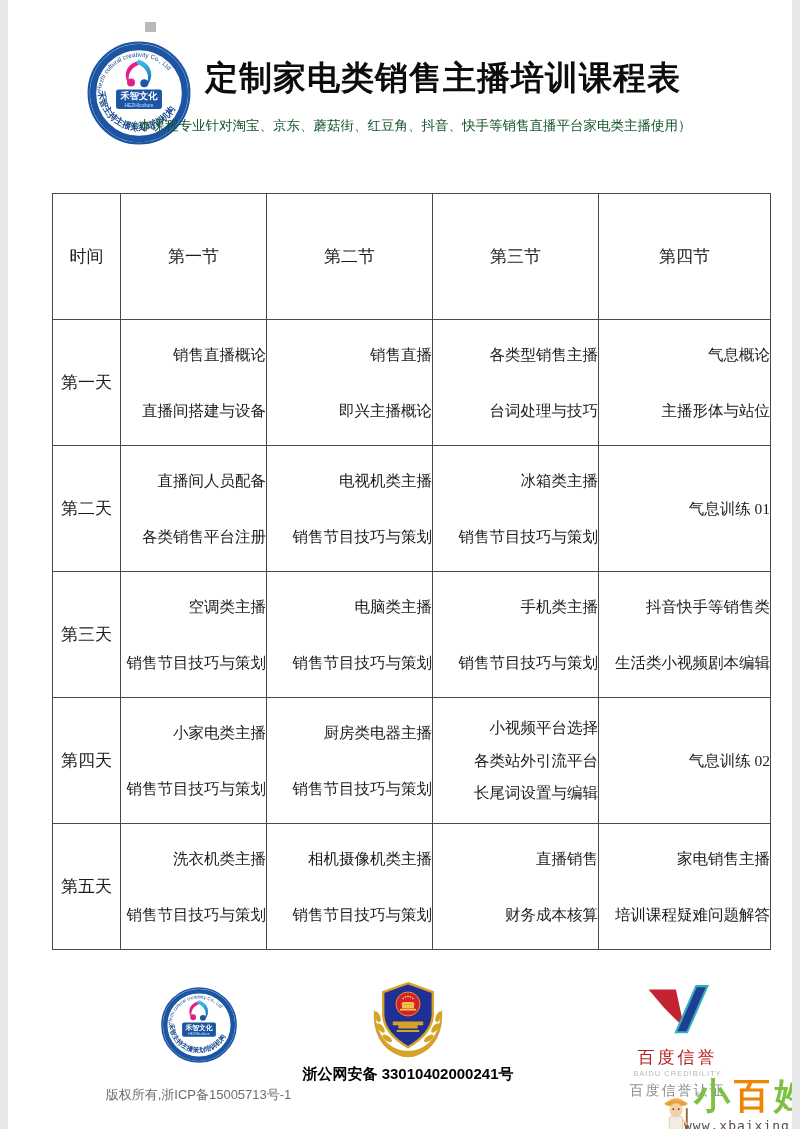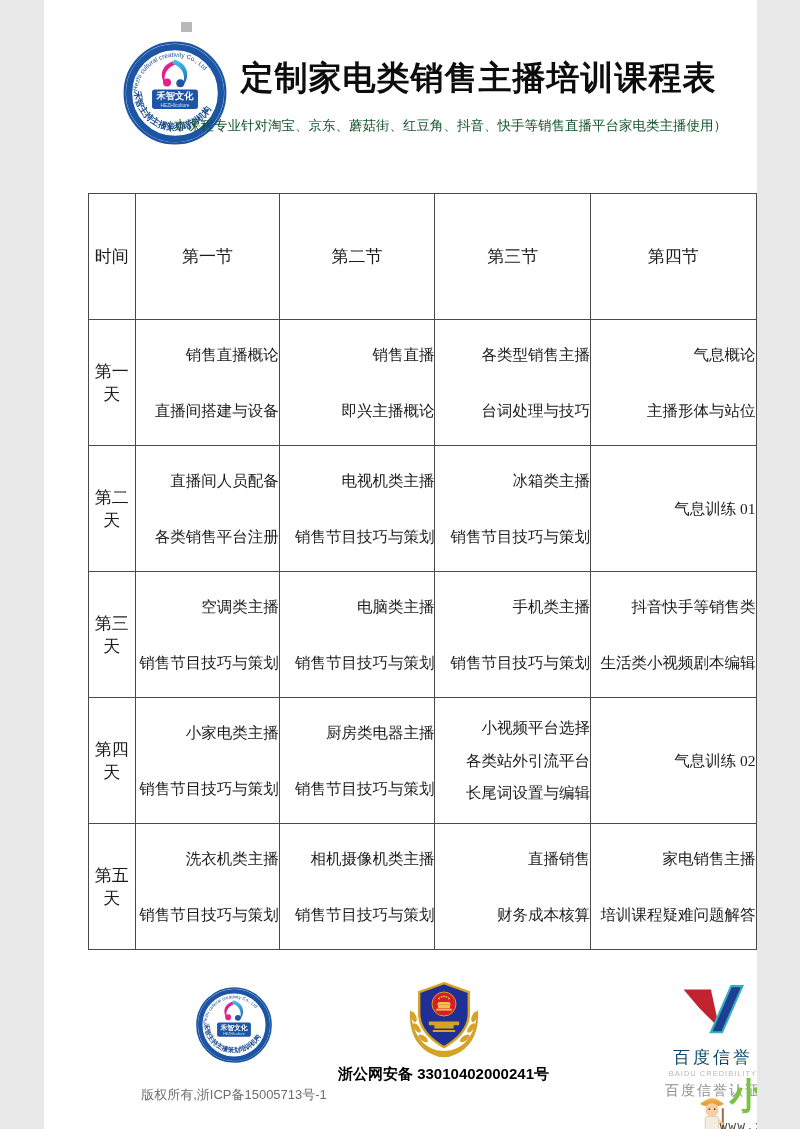--- a/index.html
+++ b/index.html
@@ -1,16 +1,16 @@
 <!DOCTYPE html>
 <html><head>
 <meta charset="utf-8">
 <style>
   html,body{margin:0;padding:0;background:#e8e8e8;}
-  .page{position:relative;width:713px;height:1129px;background:#ffffff;margin:0 auto;
+  .page{position:relative;width:784px;height:1129px;background:#ffffff;margin:0 auto;
         font-family:"Liberation Serif",serif;overflow:hidden;}
 
   .artifact{position:absolute;left:137px;top:22px;width:11px;height:10px;background:#b9b9b9;}
 
   
   .header-logo{position:absolute;left:78px;top:40px;width:106px;height:106px;}
   .title{position:absolute;left:160px;top:56px;width:550px;margin:0;text-align:center;
          font-size:33px;font-weight:bold;color:#0d0d0d;letter-spacing:1px;}
   .subtitle{position:absolute;left:0;top:117px;width:800px;text-align:center;
             font-size:13.5px;color:#14532d;}
@@ -33,21 +33,21 @@
 
   
   .footer-left{position:absolute;left:68px;top:986px;width:245px;text-align:center;}
   .footer-left .logo-sm{width:78px;height:78px;}
   .copyright{margin-top:18px;font-family:"Liberation Sans",sans-serif;font-size:13px;color:#6d6d6d;}
   .footer-center{position:absolute;left:292px;top:980px;width:216px;text-align:center;}
   .police-record{margin-top:1px;font-family:"Liberation Sans",sans-serif;font-size:15px;
                  font-weight:bold;color:#000;}
   .footer-right{position:absolute;left:592px;top:984px;width:155px;text-align:center;
                 font-family:"Liberation Sans",sans-serif;}
-  .baidu-cn{font-size:17px;color:#0c4a6e;letter-spacing:3px;margin-top:2px;}
+  .baidu-cn{font-size:17px;color:#b91c1c;letter-spacing:3px;margin-top:2px;}
   .baidu-en{font-size:7.5px;color:#b8b8b8;letter-spacing:1px;}
   .baidu-cert{font-size:14px;color:#8f8f8f;letter-spacing:2px;margin-top:4px;}
 
   
   .watermark{position:absolute;left:648px;top:1078px;width:152px;height:70px;z-index:5;}
   .mascot{position:absolute;left:2px;top:14px;width:36px;height:54px;}
   .wm-chars{position:absolute;left:38px;top:0px;font-family:"DejaVu Sans",sans-serif;
             font-weight:bold;font-size:36px;line-height:1;letter-spacing:4px;white-space:nowrap;}
   .wm-url{position:absolute;left:28px;top:40px;font-family:"DejaVu Sans Mono",monospace;
           font-size:13px;color:#574a40;letter-spacing:1px;}

